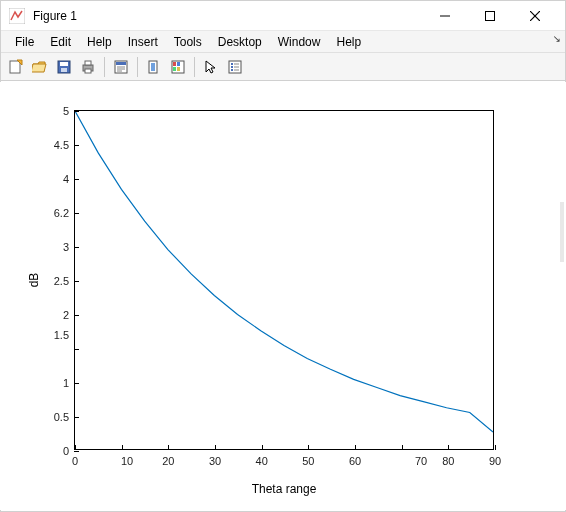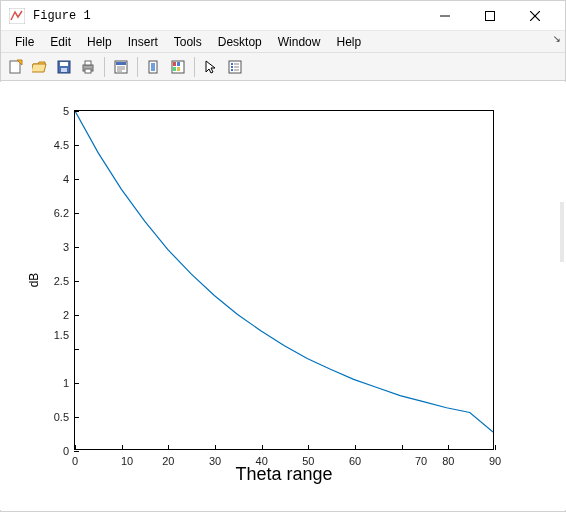--- a/index.html
+++ b/index.html
@@ -20,21 +20,21 @@
   padding: 0 8px;
   border-bottom: 1px solid #e8e8e8;
 }
 .titlebar .app-icon {
   width: 16px; height: 16px;
   margin-right: 8px;
   display: inline-flex;
   align-items: center;
   justify-content: center;
 }
-.titlebar .title { flex: 0 0 auto; color: #000; font-family: Liberation Mono, monospace; }
+.titlebar .title { flex: 0 0 auto; color: #000; }
 .titlebar .spacer { flex: 1; }
 .winbtn {
   width: 45px; height: 30px;
   display: inline-flex;
   align-items: center;
   justify-content: center;
   color: #000;
 }
 .winbtn svg { display: block; }
 .menubar {
@@ -120,23 +120,23 @@
   position: absolute;
   left: 34px;
   top: 198px;
   transform: translate(-50%,-50%) rotate(-90deg);
   font-size: 12px;
   color: #000;
 }
 .xlabel {
   position: absolute;
   left: 284px;
-  top: 382px;
+  top: 400px;
   transform: translateX(-50%);
-  font-size: 18px;
+  font-size: 12px;
   color: #000;
 }
 .tickmark-y {
   position: absolute;
   left: -1px;
   width: 5px;
   height: 1px;
   background: #000;
 }
 .tickmark-x {

